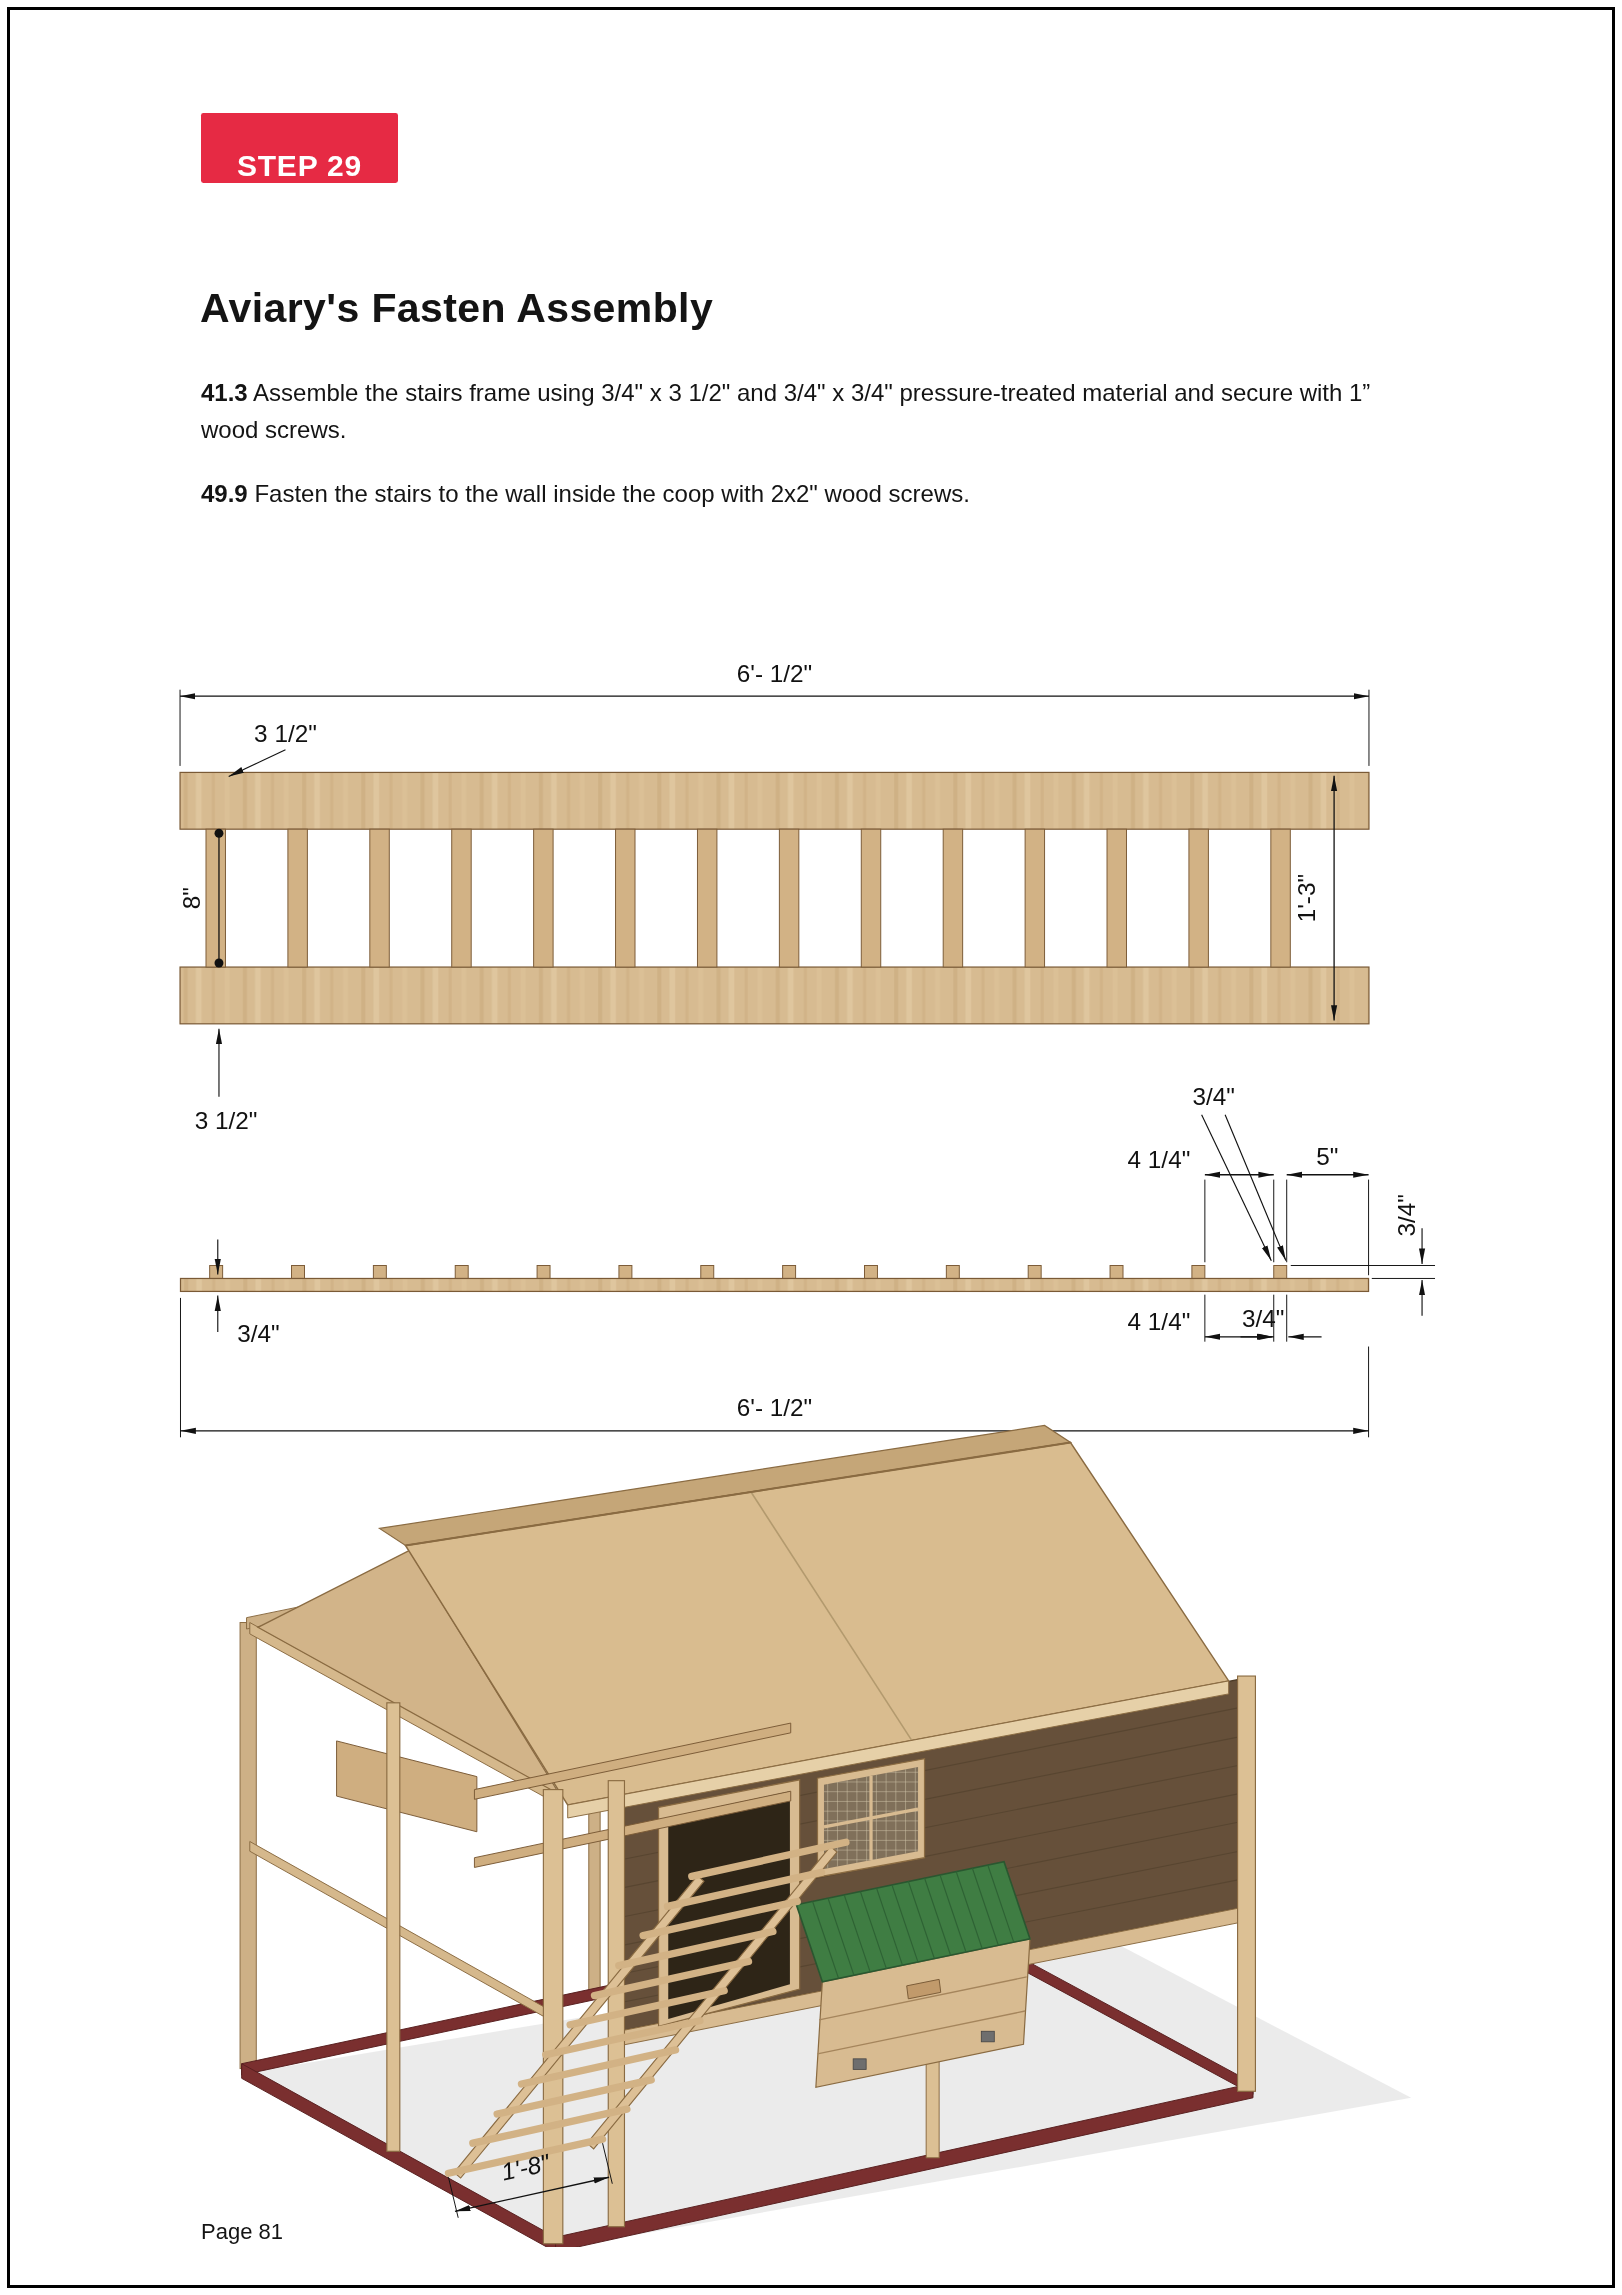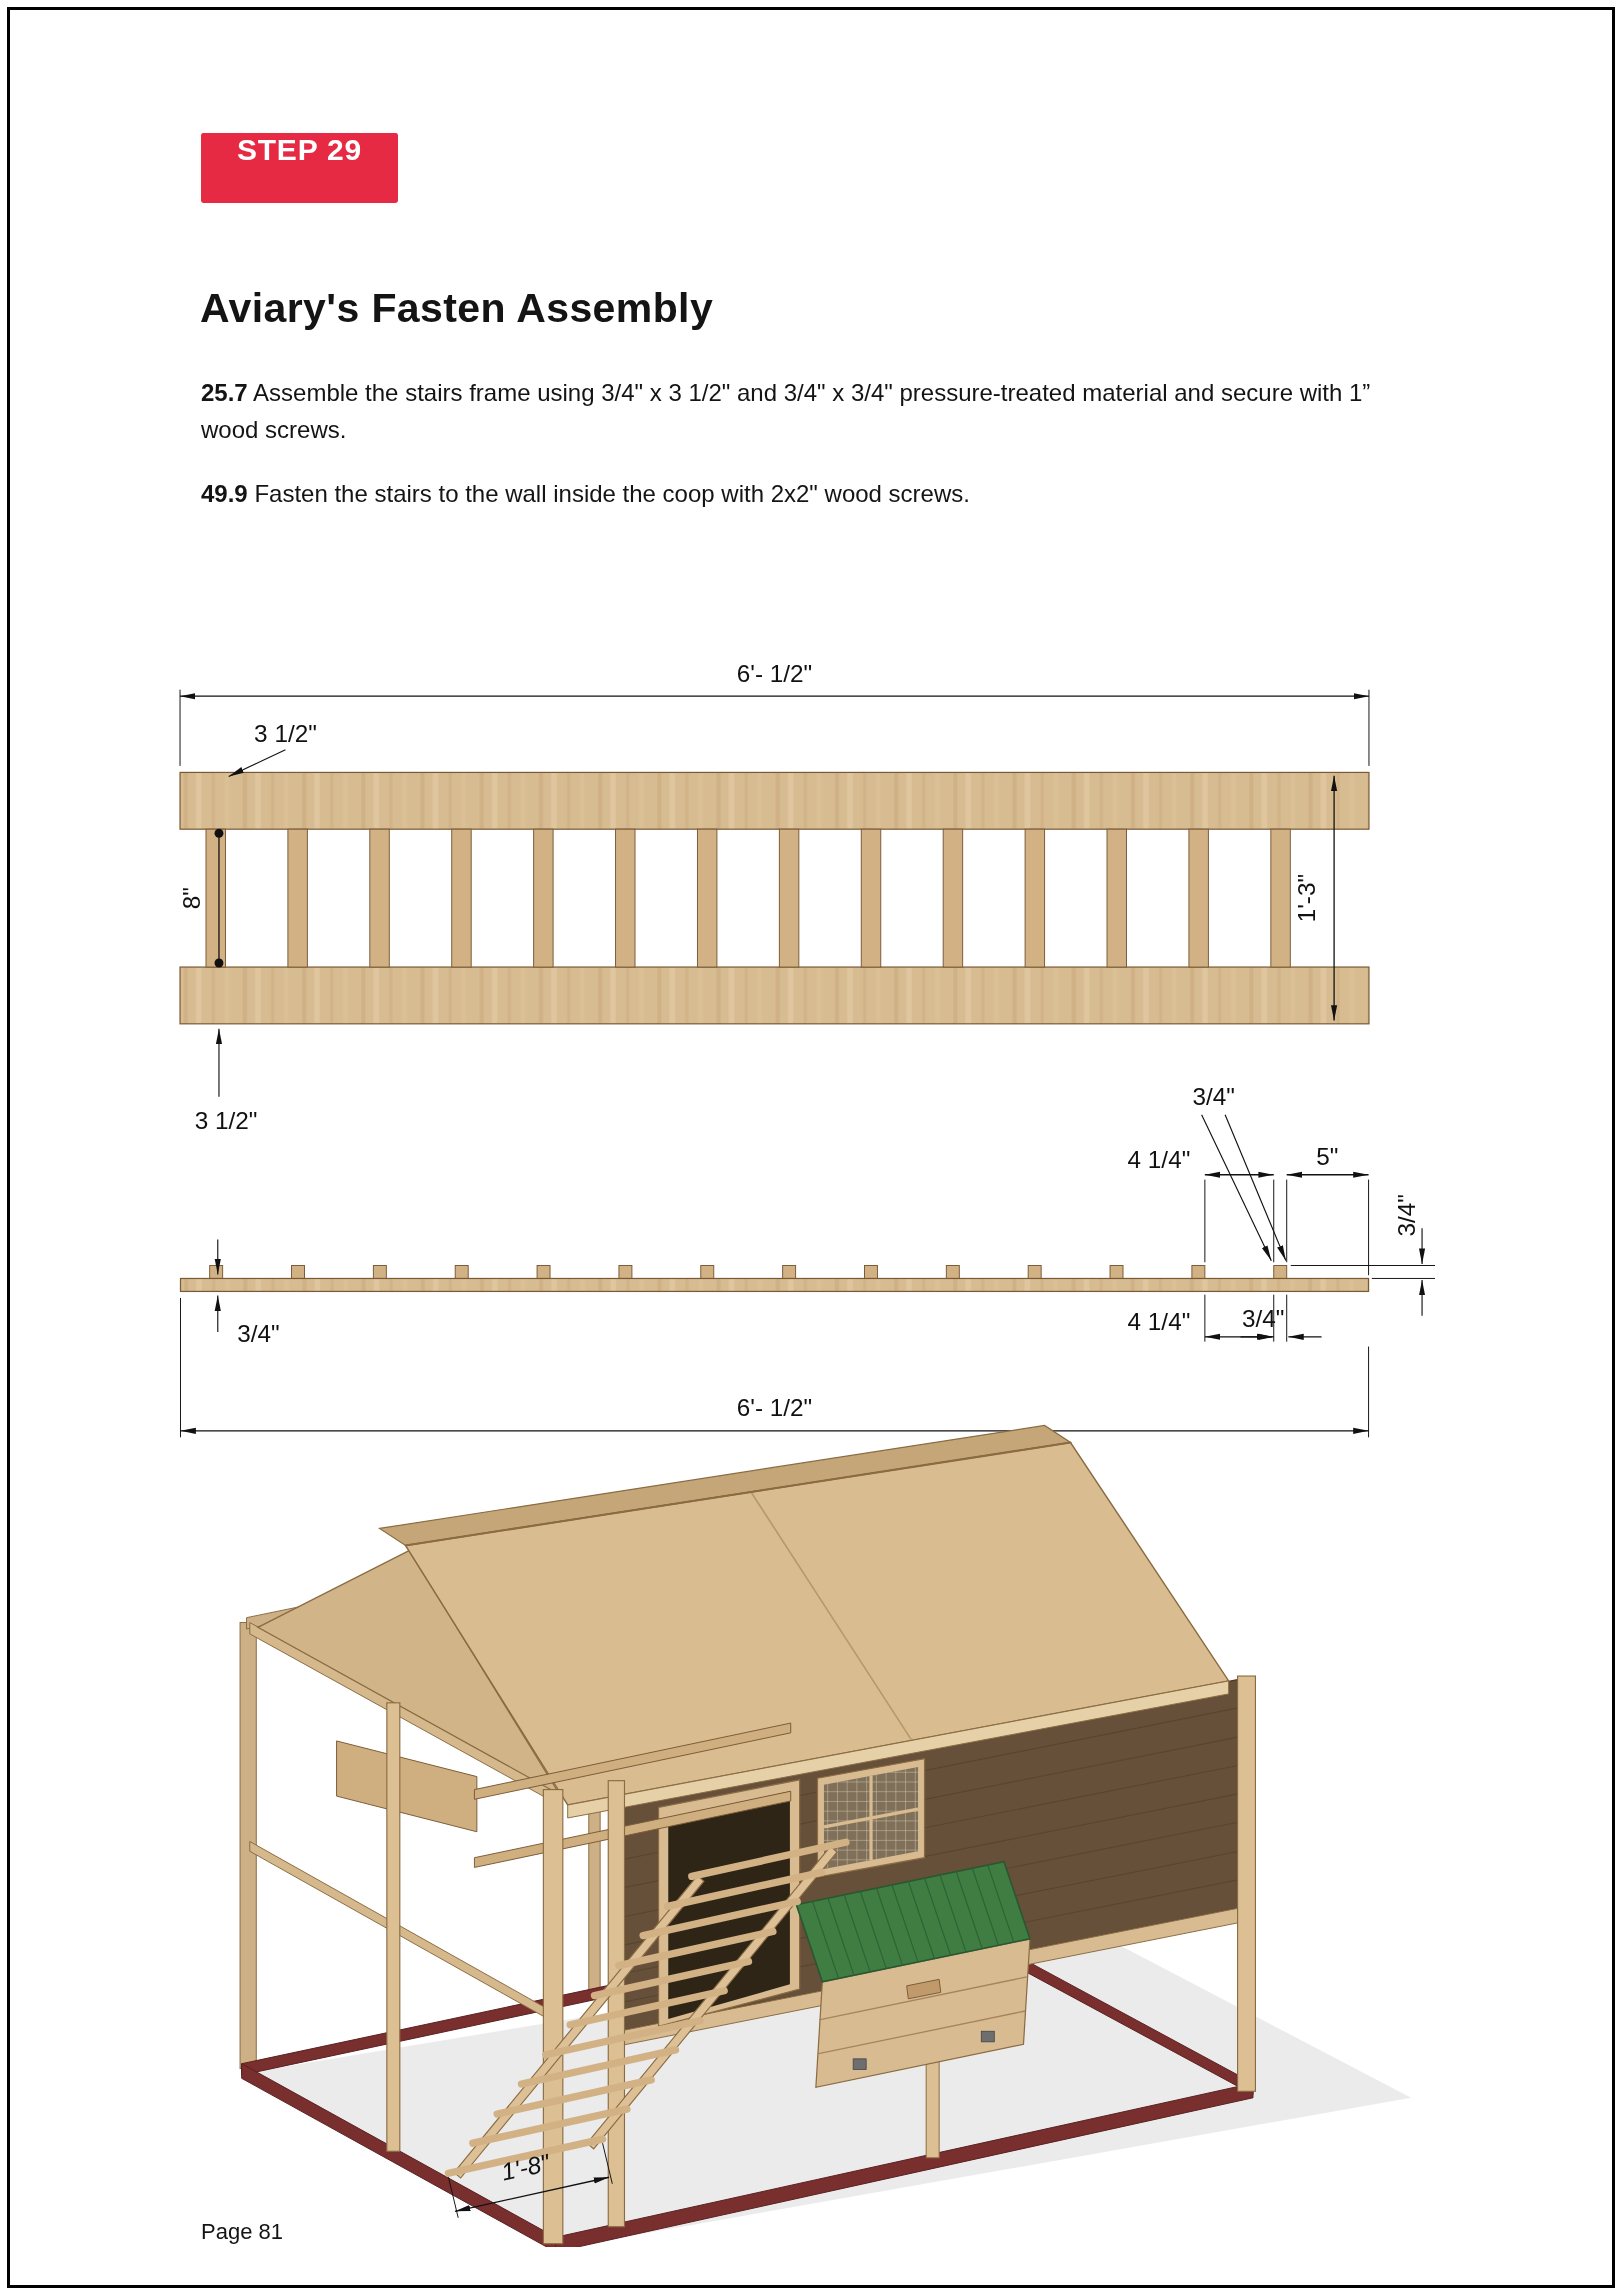--- a/index.html
+++ b/index.html
@@ -1,21 +1,21 @@
 <!DOCTYPE html>
 <html style="font-size:13px"><head>
 <meta charset="utf-8">
 <style>
   *{box-sizing:border-box}
   html,body{margin:0;padding:0}
   body{width:1622px;height:2295px;background:#fff;position:relative;
        font-family:"Liberation Sans",sans-serif;color:#141414;overflow:hidden}
   .page-frame{position:absolute;inset:7.3px;border:3.2px solid #000;pointer-events:none}
-  .badge{position:absolute;left:201px;top:133px;width:197px;height:70px;background:#e62a44;
-         color:#fff;display:flex;align-items:flex-start;justify-content:center;
+  .badge{position:absolute;left:201px;top:113px;width:197px;height:70px;background:#e62a44;
+         color:#fff;display:flex;align-items:flex-end;justify-content:center;
          font-size:30px;font-weight:bold;letter-spacing:0.8px;border-radius:2.4px}
   .title{position:absolute;left:200px;top:258px;font-size:41px;font-weight:bold;letter-spacing:0.4px}
   .para{position:absolute;left:201px;width:1233px;font-size:24px;line-height:37px}
   .p1{top:350px}.p2{top:451px}
   .page-num{position:absolute;left:201px;top:2219px;font-size:22px}
   svg{position:absolute;left:0}
   svg text{font-family:"Liberation Sans",sans-serif;font-size:30px;fill:#111}
   .dim{stroke:#111;stroke-width:1.6;fill:none}
   .ext{stroke:#111;stroke-width:1.2;fill:none}
   .ldr{stroke:#111;stroke-width:1.4;fill:none}
@@ -26,21 +26,21 @@
 <body>
 
 <div class="page-frame"></div>
 
 <div class="badge">
   <span>STEP 29</span>
 </div>
 
 <h1 class="title">Aviary's Fasten Assembly</h1>
 
-<p class="para p1"><b>25.7</b> <span>Assemble the stairs frame using 3/4" x 3 1/2" and 3/4" x 3/4" pressure-treated material and secure with 1” wood screws.</span></p>
+<p class="para p1"><b>41.3</b> <span>Assemble the stairs frame using 3/4" x 3 1/2" and 3/4" x 3/4" pressure-treated material and secure with 1” wood screws.</span></p>
 
 <p class="para p2"><b>49.9</b> <span>Fasten the stairs to the wall inside the coop with 2x2" wood screws.</span></p>
 
 <svg style="top:641px" width="1622" height="511" viewBox="0 790 2000 630">
   <defs>
     <marker id="m1" viewBox="0 0 20 10" refX="19" refY="5" markerWidth="20" markerHeight="10" orient="auto-start-reverse" markerUnits="userSpaceOnUse">
       <path d="M0,1.2 L19,5 L0,8.8 Z" fill="#111"></path>
     </marker>
     <pattern id="wgrain" width="73" height="90" patternUnits="userSpaceOnUse">
       <rect width="73" height="90" fill="#d7bb91"></rect>

